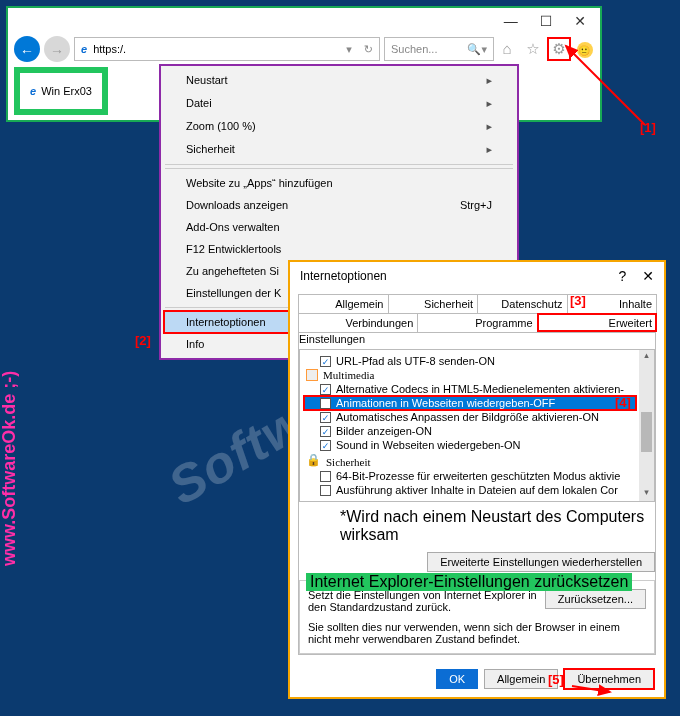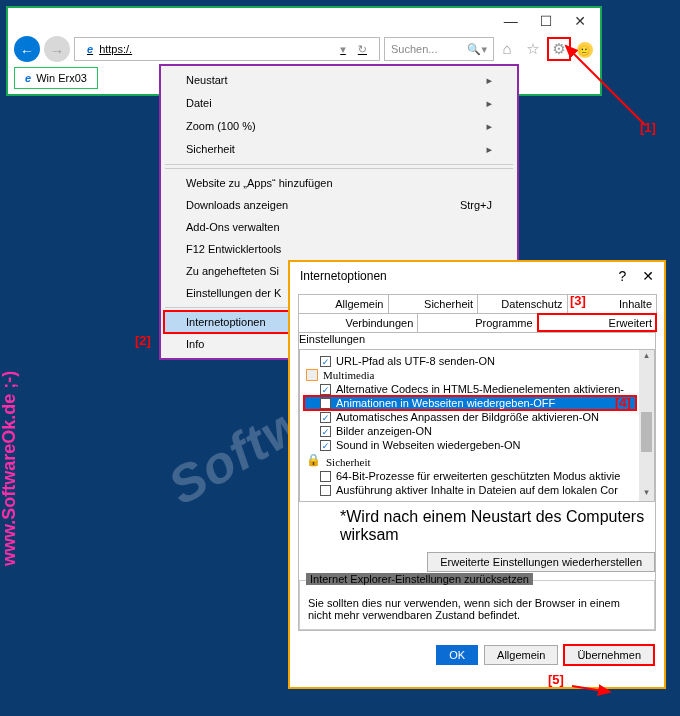--- a/index.html
+++ b/index.html
@@ -62,43 +62,43 @@
   background: #0078d7;
   color: #fff;
   display: flex; align-items: center; justify-content: center;
   font-size: 14px;
 }
 .navcircle.disabled { background: #d8d8d8; color: #999; }
 .addr {
   flex: 1;
   border: 1px solid #bbb;
   height: 24px;
-  padding: 0 12px;
-  display: flex; align-items: center; gap: 6px; text-decoration: underline;
+  padding: 0 6px;
+  display: flex; align-items: center; gap: 6px;
 }
 .ie-icon::before { content: "e"; color: #0b6dd4; font-weight: bold; font-style: italic; }
 .search {
   width: 110px;
   border: 1px solid #bbb;
   height: 24px;
   padding: 0 6px;
   display: flex; align-items: center; justify-content: space-between;
   color: #888;
 }
 .iconrow { display: flex; gap: 8px; font-size: 15px; color: #999; }
 .iconbtn { width: 18px; text-align: center; }
 .gear { outline: 2px solid red; outline-offset: 1px; }
 .smiley { width: 16px; height: 16px; background: #ffd24d; border-radius: 50%; display: inline-flex; align-items: center; justify-content: center; font-size: 10px; }
 .tabbar {
   display: flex;
   padding: 3px 6px 5px;
 }
 .tab {
-  border: 1px solid #22c55e;
-  padding: 4px 10px;
+  border: 6px solid #22c55e;
+  padding: 12px 10px;
   display: flex; align-items: center; gap: 5px;
   background: #fff;
 }
 
 .menu {
   position: absolute;
   left: 159px; top: 64px;
   width: 360px;
   background: #f2f2f2;
   border: 2px solid #8e2aa8;
@@ -169,22 +169,22 @@
 .note { font-size: 16px; padding: 6px 2px; margin-left: 39px; }
 .btn {
   border: 1px solid #aaa;
   background: #efefef;
   padding: 3px 12px;
   font-size: 11px;
 }
 .btn.primary { background: #0b6dd4; color: #fff; border-color: #0b6dd4; }
 .rrow { display: flex; justify-content: flex-end; margin-top: 2px; }
 .grpbox { border: 1px solid #ccc; padding: 8px; position: relative; }
-.grpbox .legend { position: absolute; top: -8px; left: 6px; background: #737373; padding: 0 4px; font-size: 11px; }
-.dbtns { display: flex; justify-content: flex-end; gap: 6px; padding: 6px 10px 22px; }
+.grpbox .legend { position: absolute; top: -8px; left: 6px; background: #22c55e; padding: 0 4px; font-size: 16px; }
+.dbtns { display: flex; justify-content: flex-end; gap: 6px; padding: 6px 10px 8px; }
 .annot {
   position: absolute;
   color: red;
   font-weight: bold;
   font-size: 13px;
 }
 .arrow {
   position: absolute;
   pointer-events: none;
 }
@@ -345,20 +345,24 @@
           <div class="arr down">▾</div>
         </div>
       </div>
       <div class="note">*Wird nach einem Neustart des Computers wirksam</div>
       <div class="rrow">
           <button class="btn">Erweiterte Einstellungen wiederherstellen</button>
         </div>
     </div>
     <div class="grpbox">
       <div class="legend">Internet Explorer-Einstellungen zurücksetzen</div>
+      <div style="display:flex;gap:8px;align-items:flex-start">
+        <div style="flex:1">Setzt die Einstellungen von Internet Explorer in den Standardzustand zurück.</div>
+        <button class="btn">Zurücksetzen...</button>
+      </div>
       <div style="margin-top:8px">Sie sollten dies nur verwenden, wenn sich der Browser in einem nicht mehr verwendbaren Zustand befindet.</div>
     </div>
   </div>
   <div class="dbtns">
     <button class="btn primary">OK</button>
     <button class="btn">Allgemein</button>
     <button class="btn" style="outline:2px solid red;outline-offset:-1px">Übernehmen</button>
   </div>
 </div>
 

